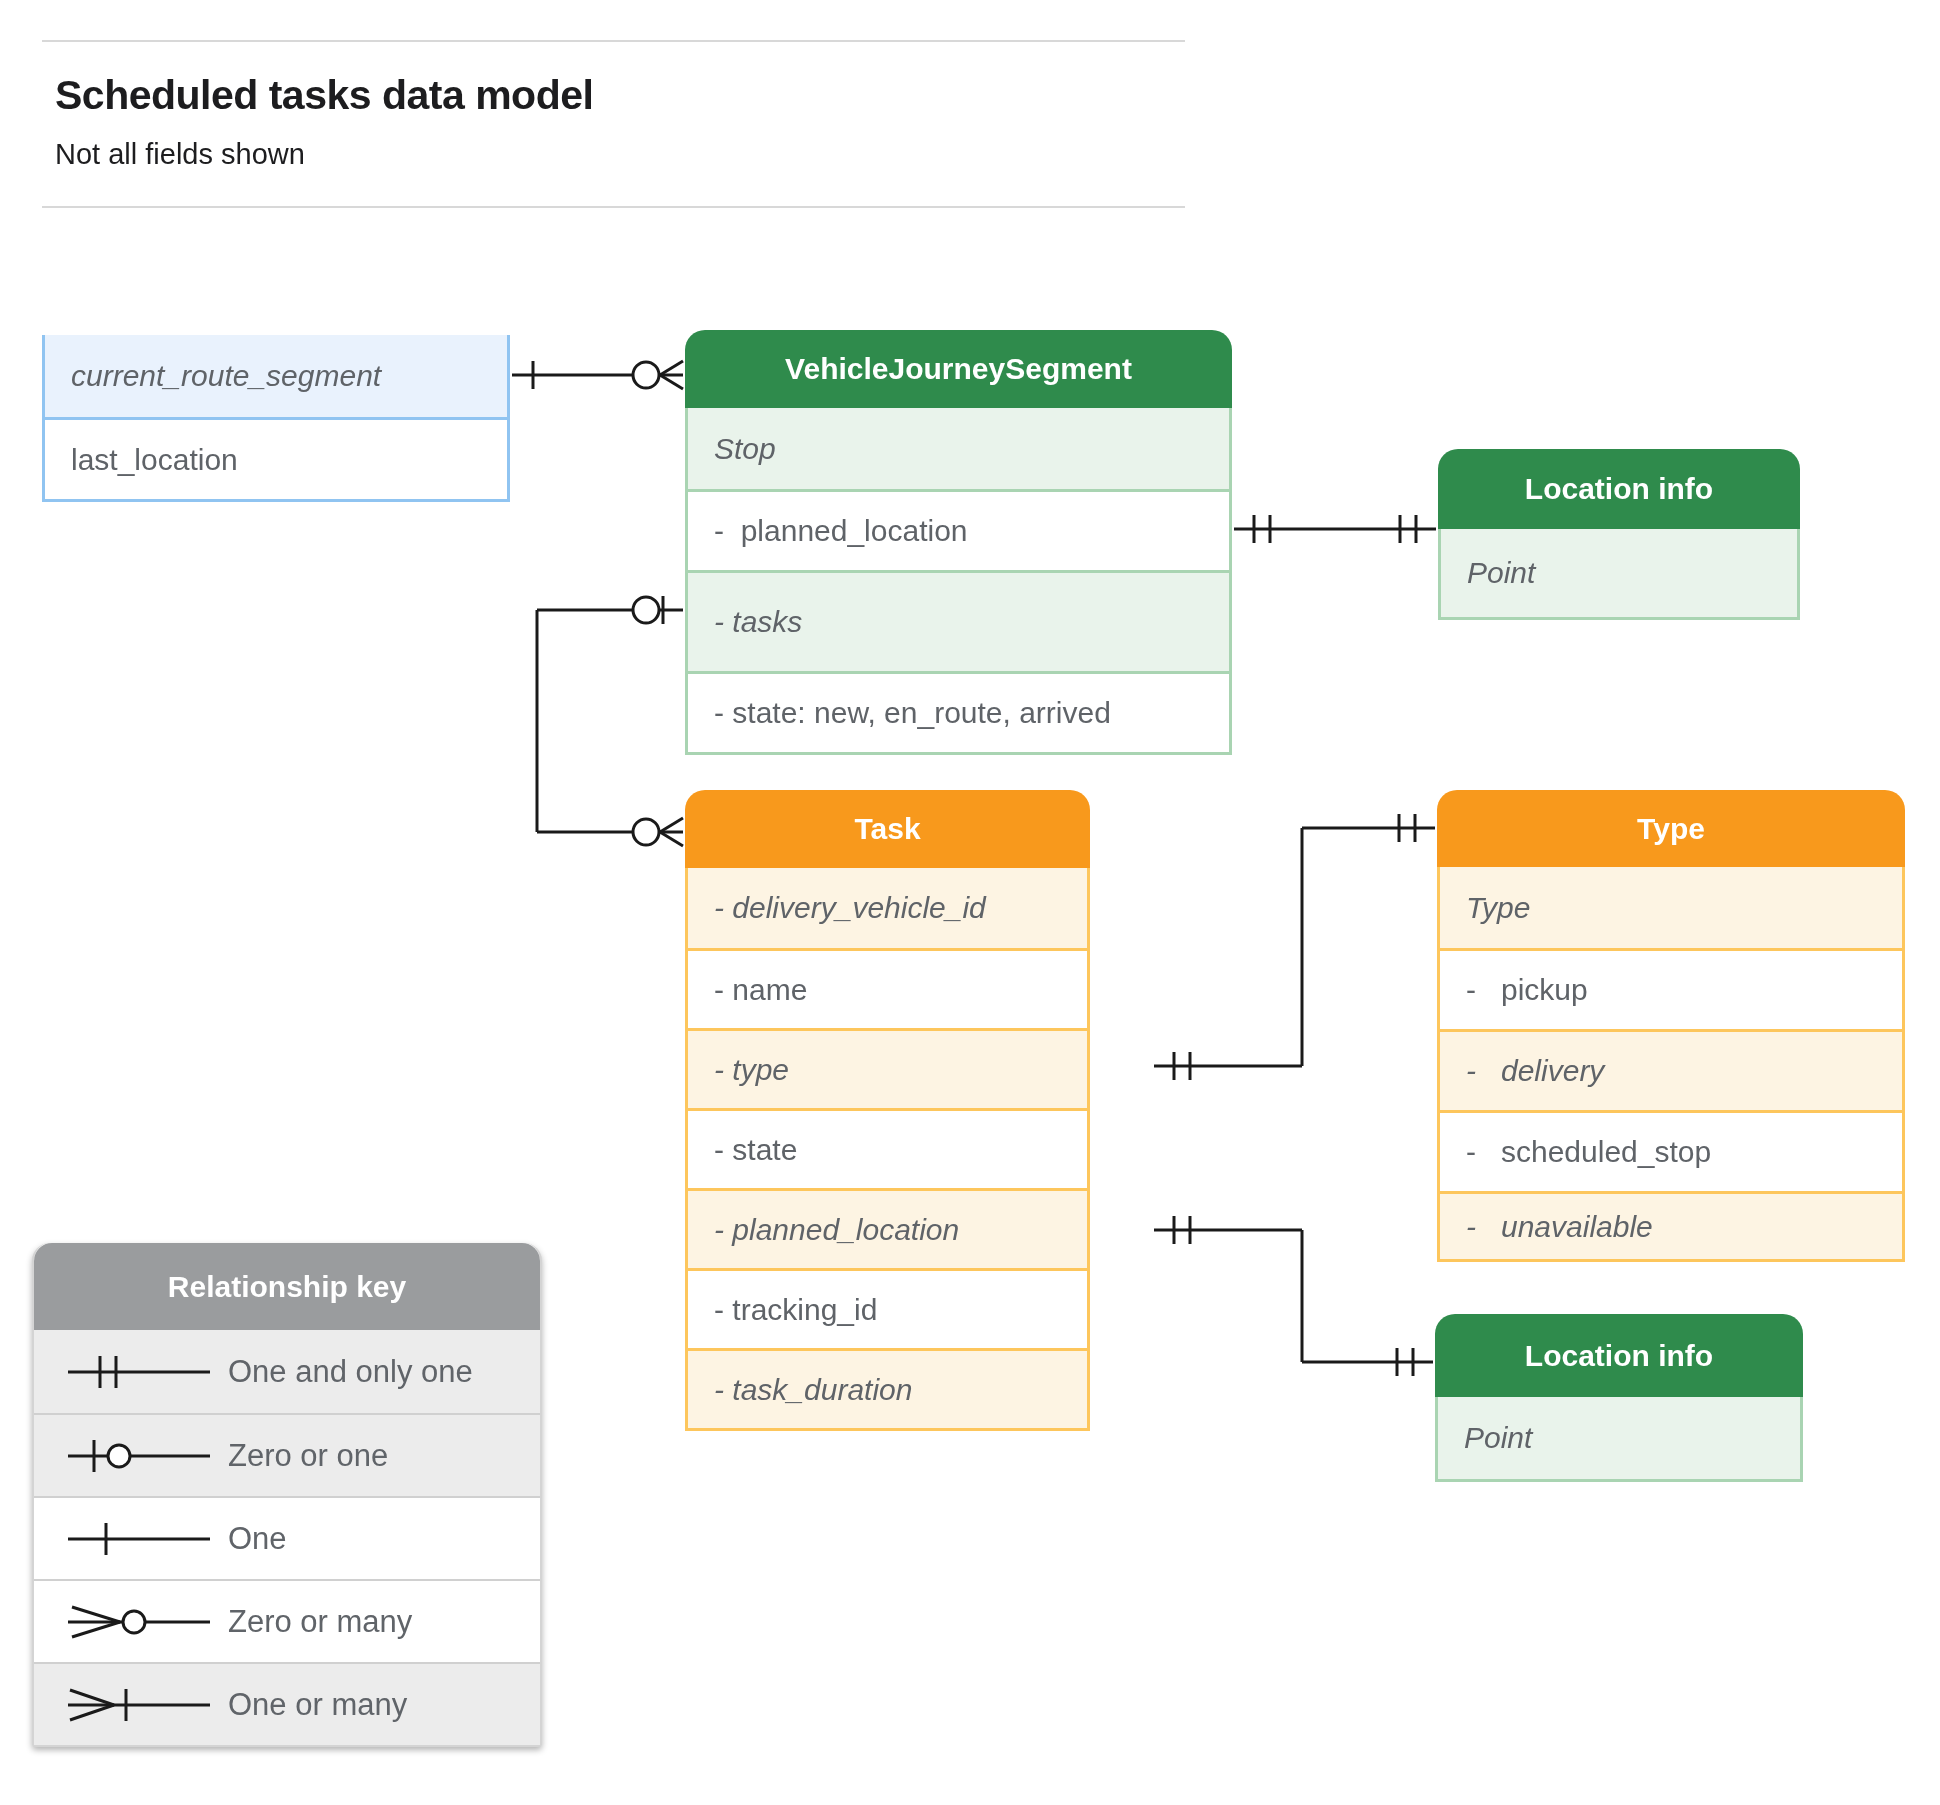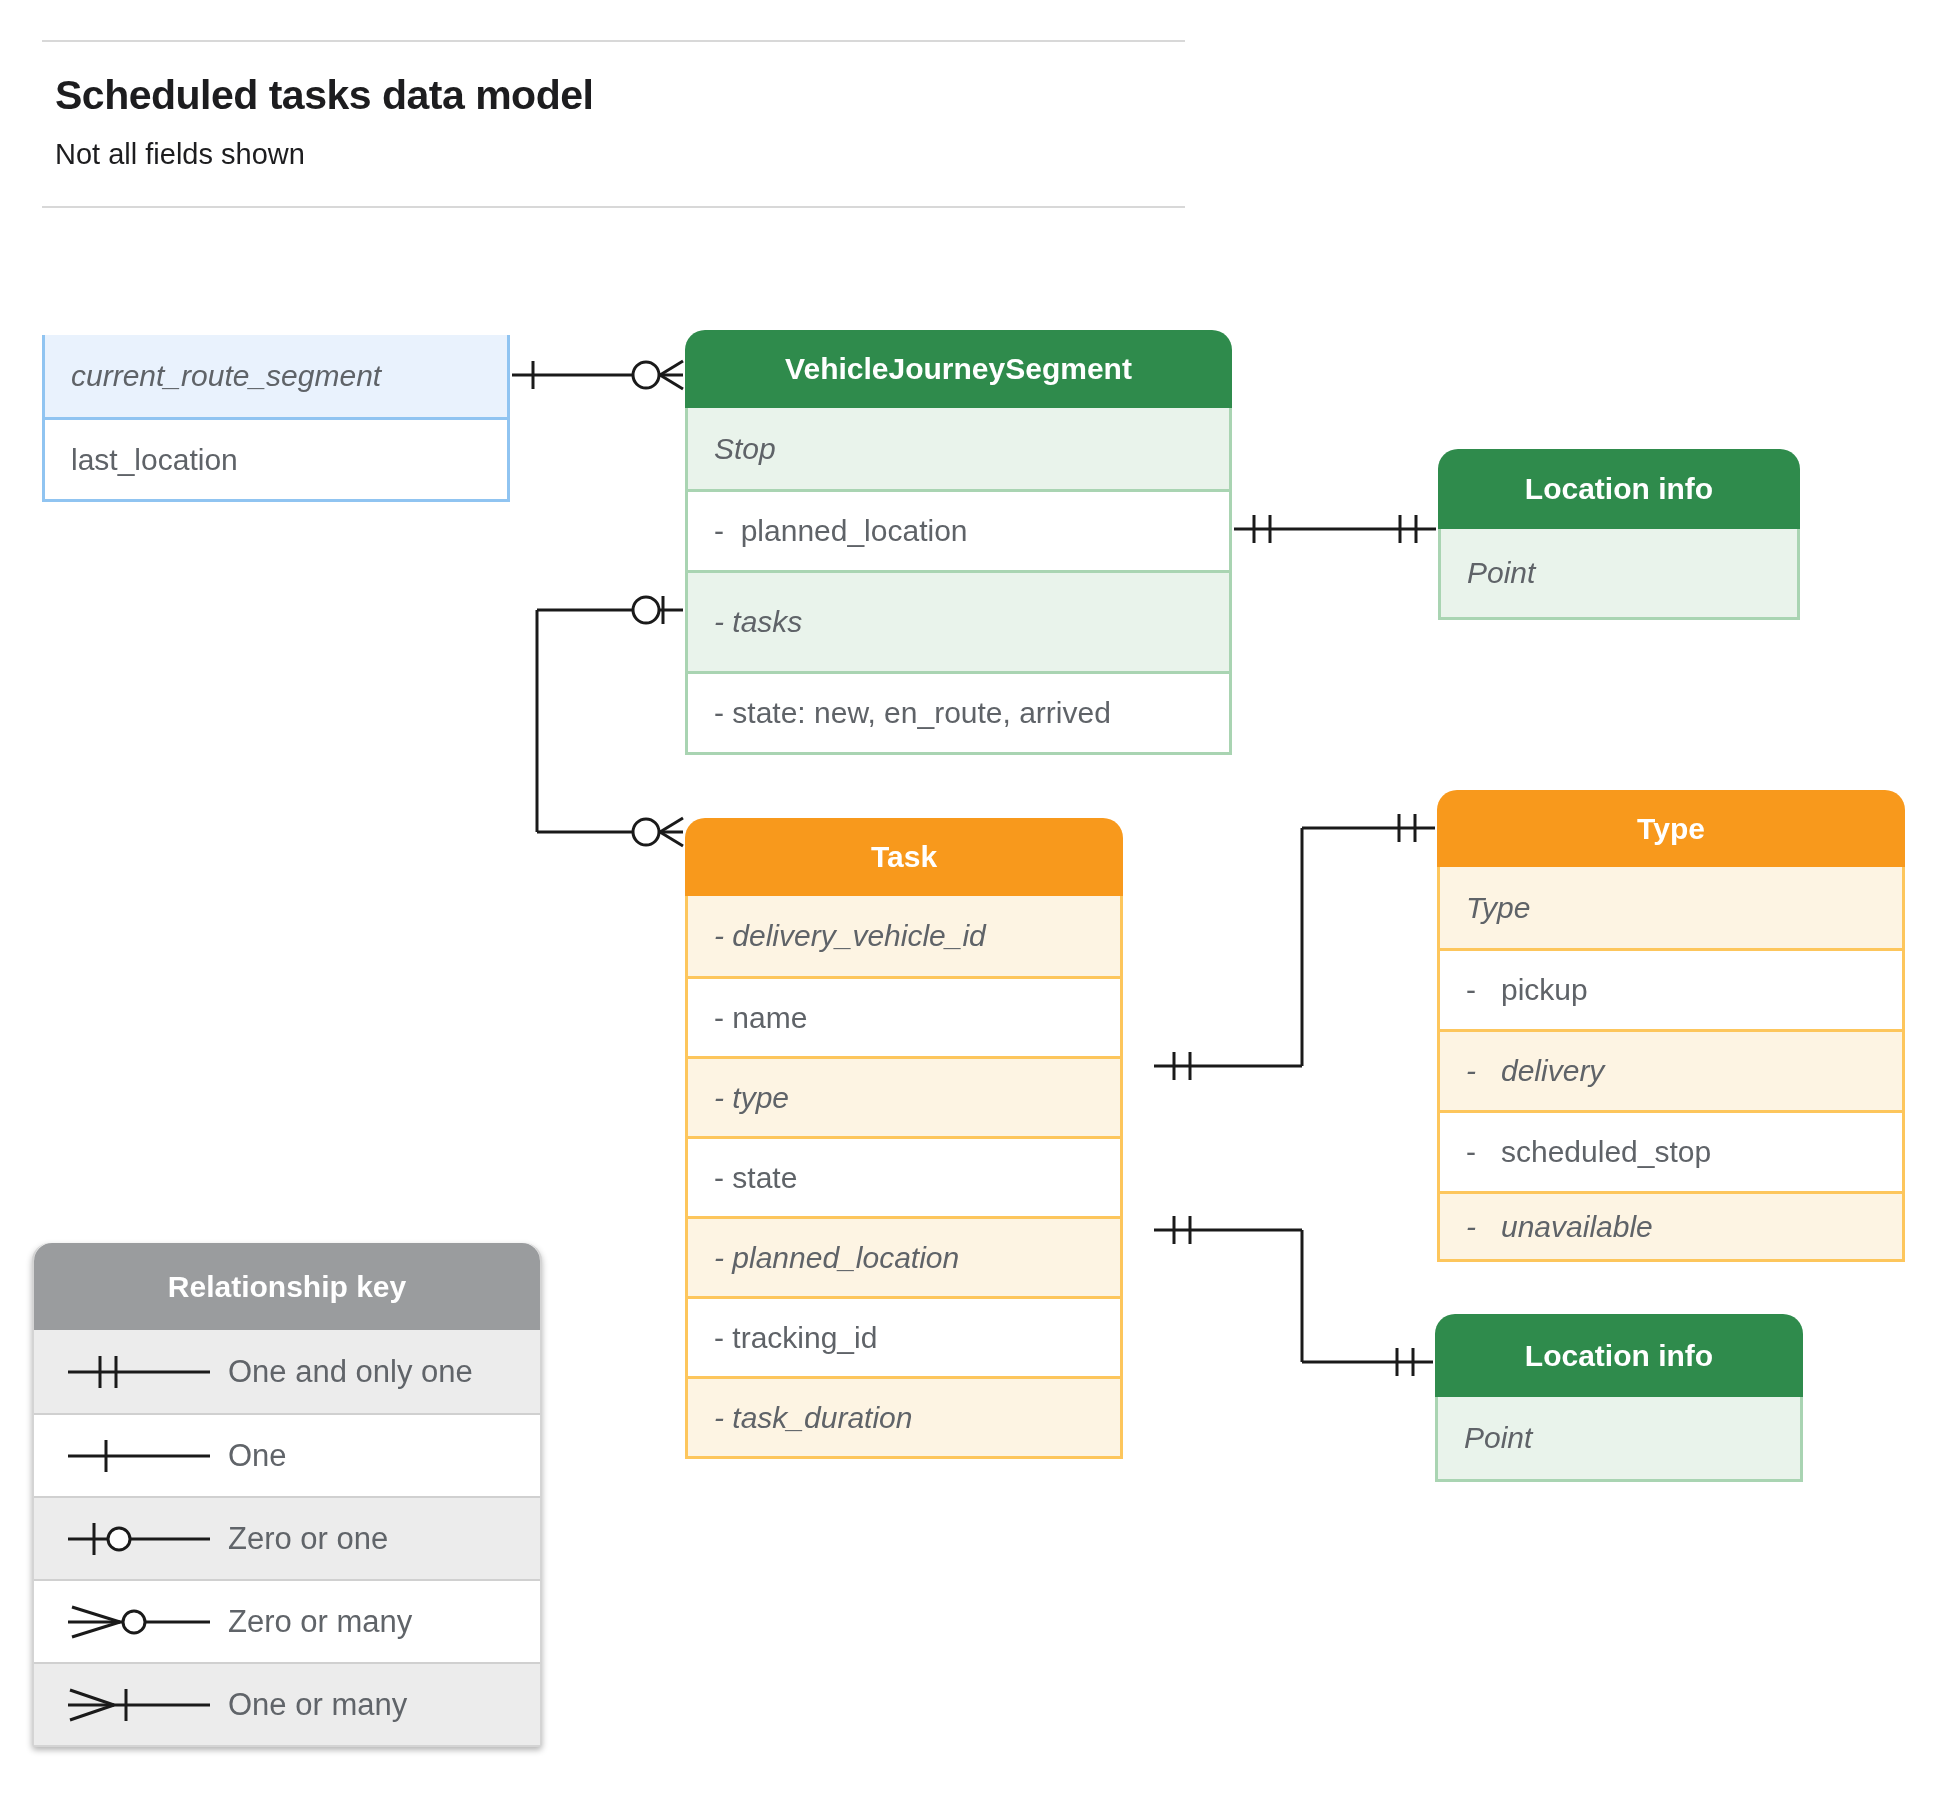--- a/index.html
+++ b/index.html
@@ -120,21 +120,21 @@
         <div class="erow tint" style="height: 101px;">- tasks</div>
         <div class="erow" style="height: 81px;">- state: new, en_route, arrived</div>
       </div>
     </section>
   <section class="etable theme-green" style="left: 1438px; top: 449px; width: 362px;">
       <div class="ehead" style="height: 80px;">Location info</div>
       <div class="ebody">
         <div class="erow tint" style="height: 88px;">Point</div>
       </div>
     </section>
-  <section class="etable theme-orange" style="left: 685px; top: 818px; width: 438px;">
+  <section class="etable theme-orange" style="left: 685px; top: 790px; width: 405px;">
       <div class="ehead" style="height: 78px;">Task</div>
       <div class="ebody">
         <div class="erow tint" style="height: 80px;">- delivery_vehicle_id</div>
         <div class="erow" style="height: 80px;">- name</div>
         <div class="erow tint" style="height: 80px;">- type</div>
         <div class="erow" style="height: 80px;">- state</div>
         <div class="erow tint" style="height: 80px;">- planned_location</div>
         <div class="erow" style="height: 80px;">- tracking_id</div>
         <div class="erow tint" style="height: 80px;">- task_duration</div>
       </div>
@@ -159,34 +159,34 @@
   <section class="legend" id="legend-box" style="left: 32px; top: 1243px; width: 506px;">
       <div class="legend-head" style="height: 87px;">Relationship key</div>
       <div class="legend-row tint" style="height: 83px;">
         <svg class="legend-sym" viewBox="0 0 150 50" stroke="#1a1a1a" stroke-width="3" fill="none">
           <line x1="4" y1="25" x2="146" y2="25"></line>
           <line x1="36" y1="9" x2="36" y2="41"></line>
           <line x1="52" y1="9" x2="52" y2="41"></line>
         </svg>
         <span>One and only one</span>
       </div>
-      <div class="legend-row" style="height: 83px;">
-        <svg class="legend-sym" viewBox="0 0 150 50" stroke="#1a1a1a" stroke-width="3" fill="none">
-          <line x1="4" y1="25" x2="146" y2="25"></line>
-          <line x1="42" y1="9" x2="42" y2="41"></line>
-        </svg>
-        <span>One</span>
-      </div>
       <div class="legend-row tint" style="height: 83px;">
         <svg class="legend-sym" viewBox="0 0 150 50" stroke="#1a1a1a" stroke-width="3" fill="none">
           <line x1="4" y1="25" x2="146" y2="25"></line>
           <line x1="30" y1="9" x2="30" y2="41"></line>
           <circle cx="55" cy="25" r="11" fill="#fff"></circle>
         </svg>
         <span>Zero or one</span>
+      </div>
+      <div class="legend-row" style="height: 83px;">
+        <svg class="legend-sym" viewBox="0 0 150 50" stroke="#1a1a1a" stroke-width="3" fill="none">
+          <line x1="4" y1="25" x2="146" y2="25"></line>
+          <line x1="42" y1="9" x2="42" y2="41"></line>
+        </svg>
+        <span>One</span>
       </div>
       <div class="legend-row" style="height: 83px;">
         <svg class="legend-sym" viewBox="0 0 150 50" stroke="#1a1a1a" stroke-width="3" fill="none">
           <line x1="4" y1="25" x2="146" y2="25"></line>
           <line x1="56" y1="25" x2="8" y2="10"></line>
           <line x1="56" y1="25" x2="8" y2="40"></line>
           <circle cx="70" cy="25" r="11" fill="#fff"></circle>
         </svg>
         <span>Zero or many</span>
       </div>

